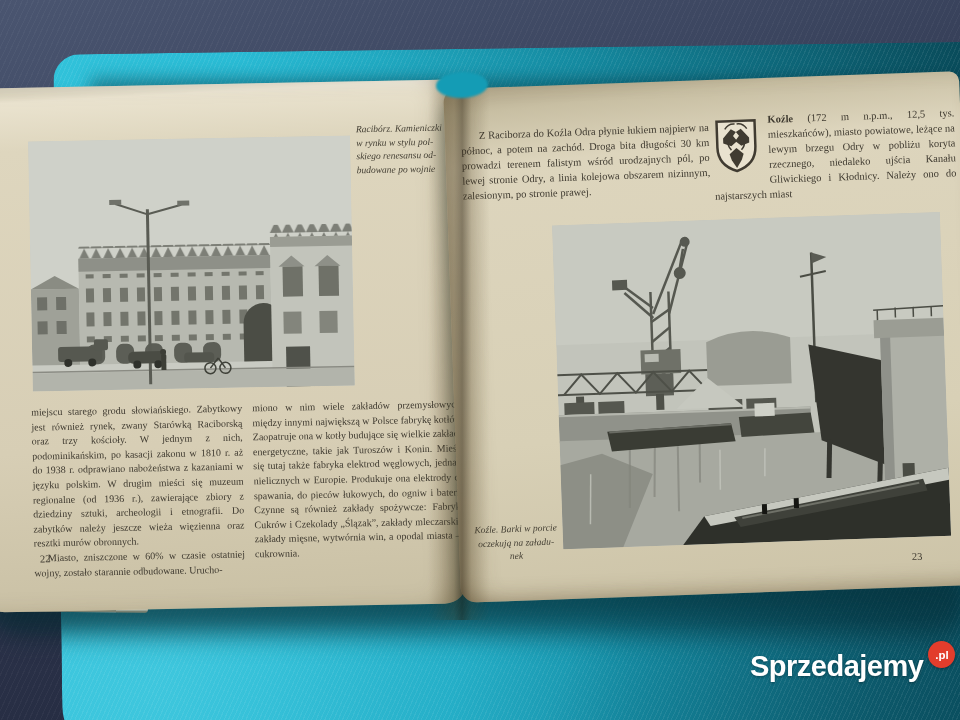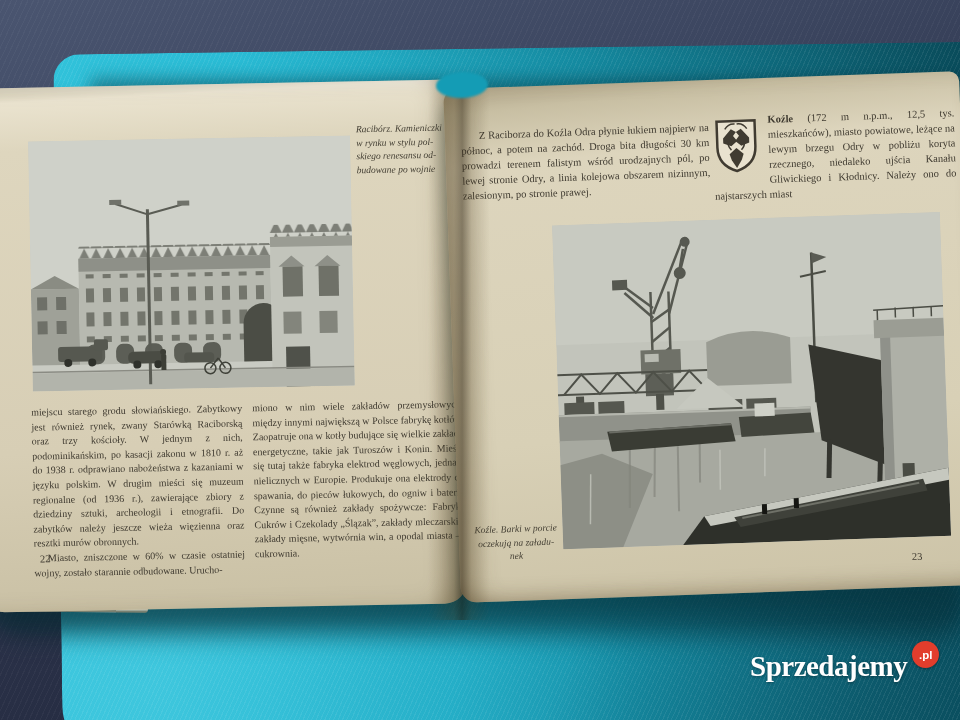--- a/index.html
+++ b/index.html
@@ -63,21 +63,21 @@
   .entry .crest{float:left;width:46px;height:58px;margin:4px 9px 2px 0;}
   .entry .t{font-weight:bold;}
   .photo-right{position:absolute;left:104px;top:140px;width:388px;height:324px;}
   .caption-right{position:absolute;left:4px;top:436px;width:106px;text-align:center;
     font-style:italic;font-size:9.5px;line-height:13.5px;color:#454035;}
   .pnum-right{position:absolute;left:452px;top:478px;font-size:10.5px;}
   
   .watermark{position:absolute;left:750px;top:650px;z-index:10;display:flex;align-items:flex-start;
     font-family:"Liberation Sans","DejaVu Sans",sans-serif;}
   .wm-brand{color:#fff;font-weight:bold;font-size:29px;letter-spacing:-.5px;
-    text-shadow:0 1px 3px rgba(0,10,14,.4);font-family:Liberation Serif, serif;}
+    text-shadow:0 1px 3px rgba(0,10,14,.4);}
   .wm-badge{width:27px;height:27px;border-radius:50%;background:#e23d2c;color:#fff;
     font-weight:bold;font-size:11.5px;display:flex;align-items:center;justify-content:center;
     margin-left:5px;transform:translateY(-9px);box-shadow:0 1px 3px rgba(0,10,14,.4);}
   svg{display:block;}
 </style>
 </head>
 <body>
 
 <div class="scene">
   <div class="mat"></div>

